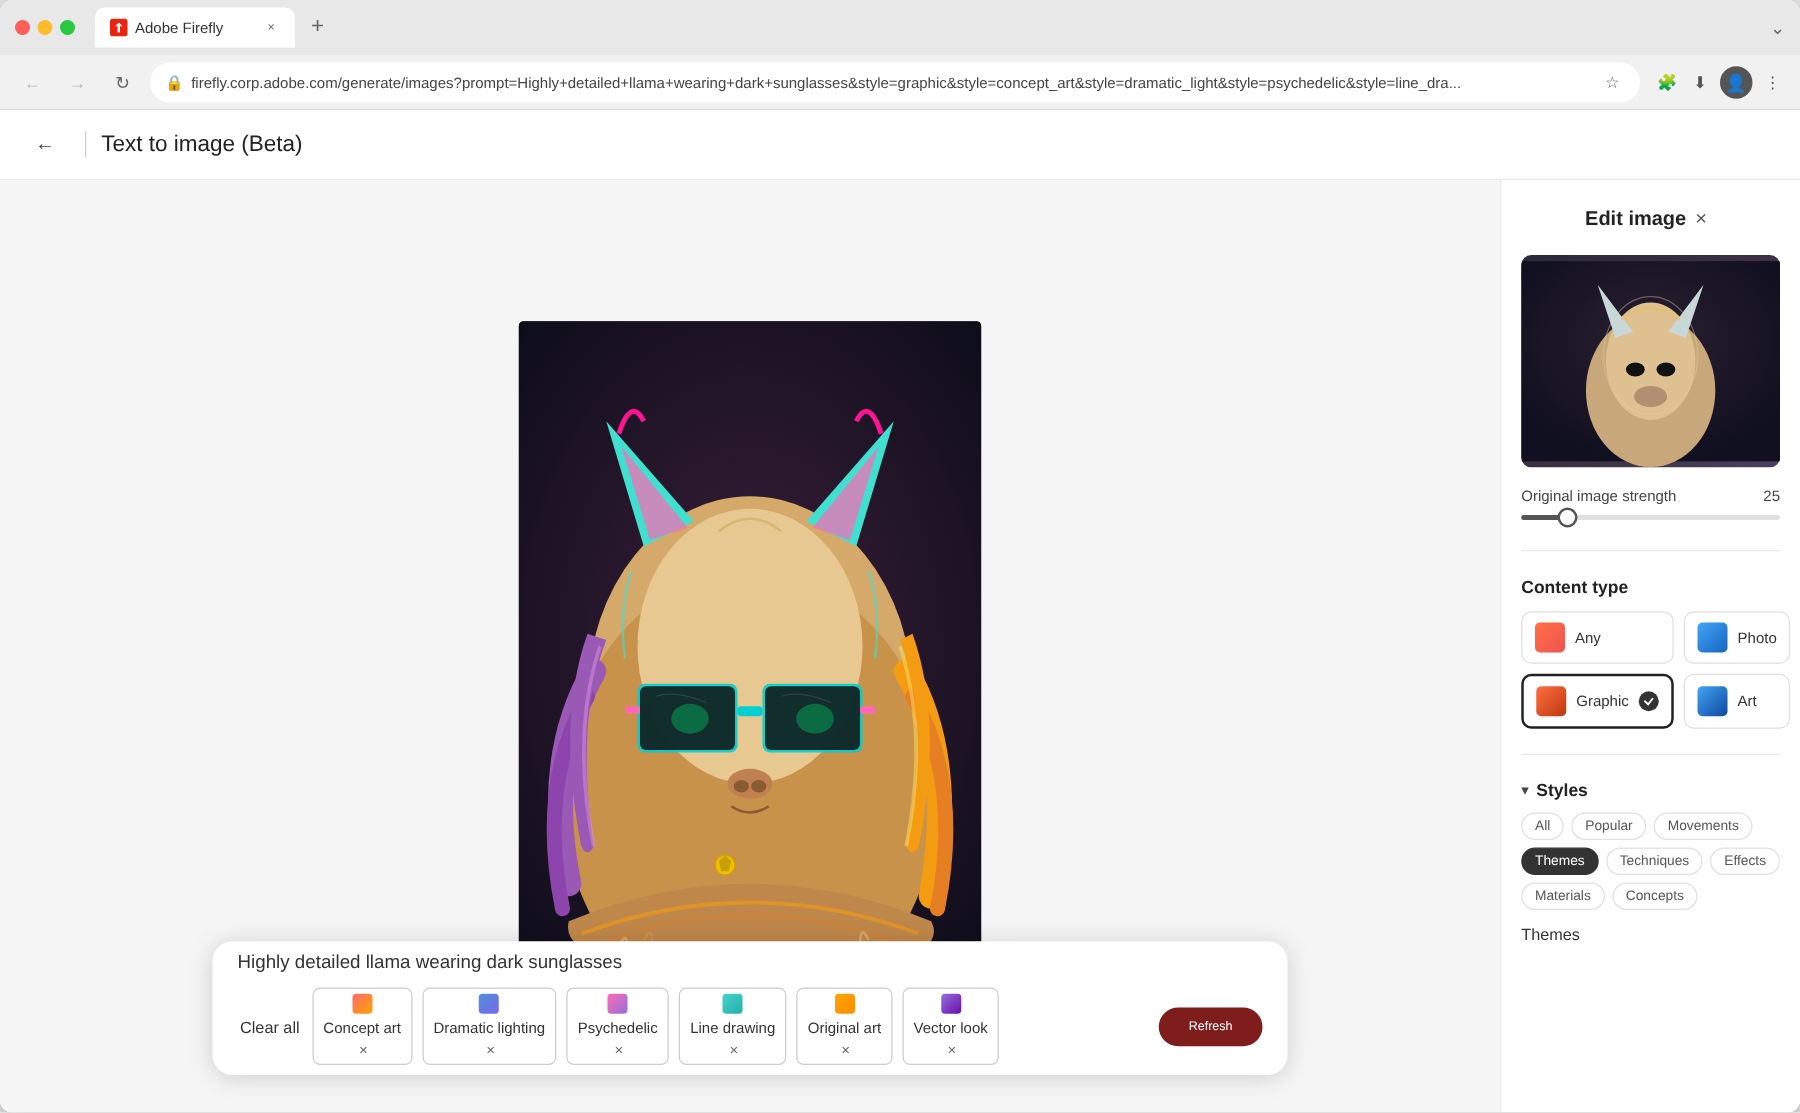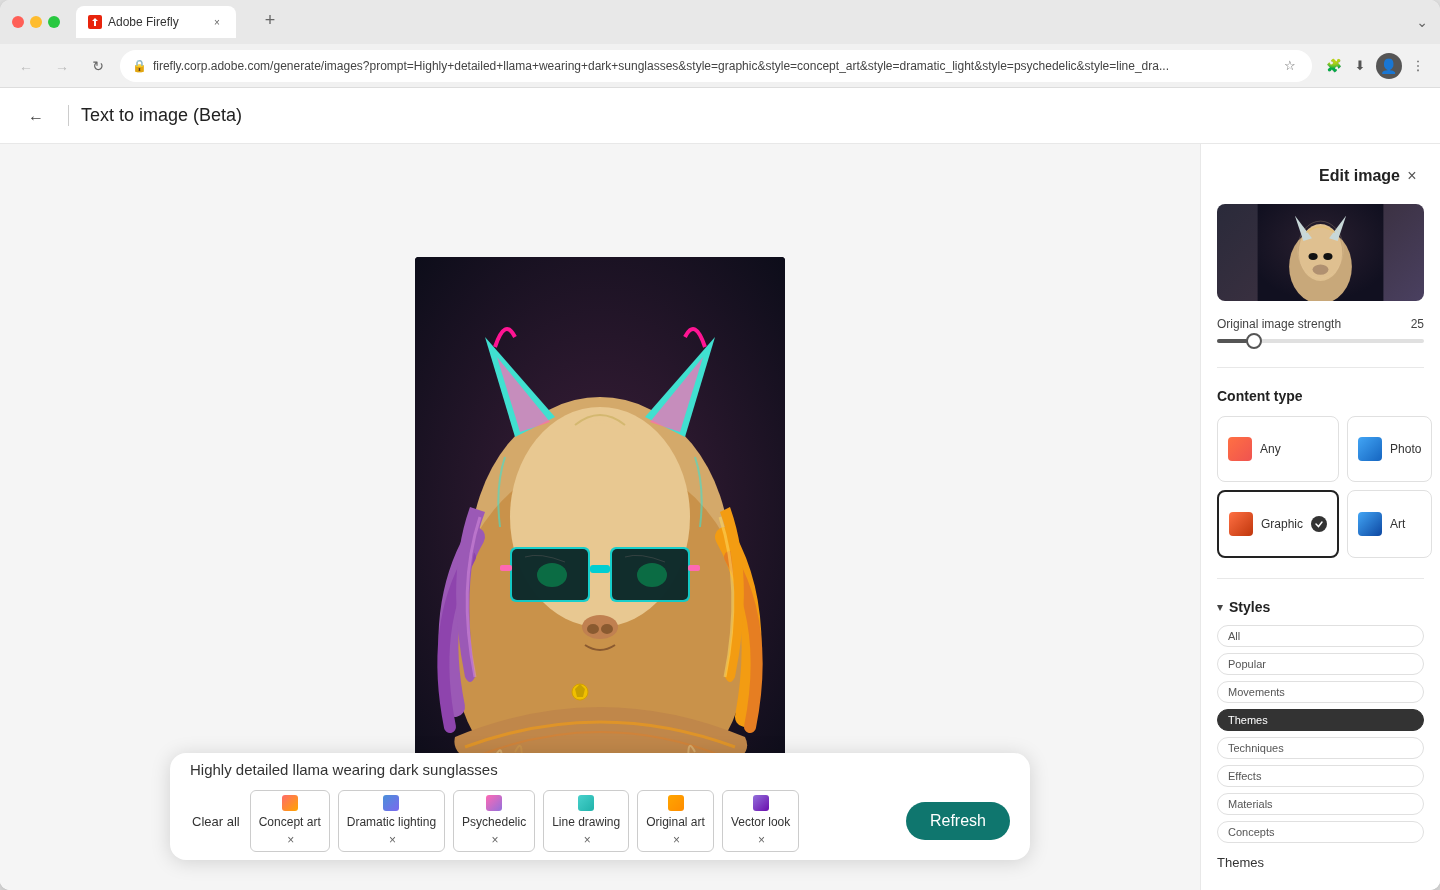--- a/index.html
+++ b/index.html
@@ -8,21 +8,21 @@
     
     .browser-chrome { background: #f1f1f1; border-radius: 10px; overflow: hidden; width: 1440px; height: 890px; display: flex; flex-direction: column; box-shadow: 0 4px 20px rgba(0,0,0,0.3); }
 
     .title-bar { background: #e8e8e8; height: 44px; display: flex; align-items: center; padding: 0 12px; gap: 8px; }
     .traffic-lights { display: flex; gap: 6px; align-items: center; }
     .traffic-light { width: 12px; height: 12px; border-radius: 50%; }
     .tl-red { background: #ff5f57; }
     .tl-yellow { background: #febc2e; }
     .tl-green { background: #28c840; }
 
-    .tab-bar { display: flex; margin-left: 8px; flex: 1; gap: 20px; }
+    .tab-bar { display: flex; margin-left: 8px; flex: 1; gap: 4px; }
     .tab { background: #fff; height: 32px; border-radius: 8px 8px 0 0; display: flex; align-items: center; padding: 0 12px; gap: 6px; font-size: 12px; color: #333; min-width: 160px; }
     .tab-favicon { width: 14px; height: 14px; background: #e8240c; border-radius: 2px; display: flex; align-items: center; justify-content: center; }
     .tab-favicon svg { width: 10px; height: 10px; }
     .tab-close { width: 14px; height: 14px; border-radius: 50%; display: flex; align-items: center; justify-content: center; font-size: 10px; color: #666; cursor: pointer; margin-left: auto; }
     .new-tab-btn { width: 28px; height: 28px; border-radius: 50%; display: flex; align-items: center; justify-content: center; font-size: 18px; color: #666; cursor: pointer; }
     .tab-right { margin-left: auto; display: flex; align-items: center; gap: 8px; }
     .tab-menu-btn { color: #666; font-size: 14px; cursor: pointer; }
 
     .address-bar { background: #f1f1f1; height: 44px; display: flex; align-items: center; padding: 0 12px; gap: 8px; border-bottom: 1px solid #ddd; }
     .nav-btn { width: 28px; height: 28px; border-radius: 50%; display: flex; align-items: center; justify-content: center; color: #666; font-size: 14px; cursor: pointer; }
@@ -52,54 +52,54 @@
     .generated-image { width: 370px; height: 520px; background: linear-gradient(135deg, #1a1a2e 0%, #16213e 30%, #4a2040 60%, #2d1b1b 100%); border-radius: 4px; position: relative; overflow: hidden; display: flex; align-items: center; justify-content: center; }
 
     
     .prompt-bar { position: absolute; bottom: 30px; left: 50%; transform: translateX(-50%); background: #fff; border-radius: 16px; padding: 8px 20px; width: 860px; box-shadow: 0 2px 20px rgba(0,0,0,0.15); }
     .prompt-text { font-size: 15px; color: #333; margin-bottom: 12px; }
     .prompt-tags { display: flex; align-items: center; gap: 8px; flex-wrap: wrap; }
     .clear-btn { font-size: 13px; color: #333; background: none; border: none; cursor: pointer; padding: 4px 2px; white-space: nowrap; }
     .tag { display: flex; align-items: center; gap: 4px; border: 1px solid #ccc; border-radius: 6px; padding: 4px 8px; font-size: 12px; color: #333; cursor: pointer; flex-direction: column; }
     .tag-icon { width: 16px; height: 16px; border-radius: 3px; display: flex; align-items: center; justify-content: center; overflow: hidden; }
     .tag-remove { font-size: 12px; color: #666; margin-left: 2px; cursor: pointer; }
-    .refresh-btn { margin-left: auto; background: #0f766e; color: #fff; border: none; border-radius: 20px; padding: 10px 24px; font-size: 16px; font-weight: 500; cursor: pointer; white-space: nowrap; }
+    .refresh-btn { margin-left: auto; background: #7f1d1d; color: #fff; border: none; border-radius: 20px; padding: 10px 24px; font-size: 10px; font-weight: 500; cursor: pointer; white-space: nowrap; }
 
     
     .edit-panel { width: 240px; background: #fff; border-left: 1px solid #e8e8e8; padding: 20px 16px; overflow-y: auto; display: flex; flex-direction: column; gap: 16px; }
-    .edit-panel-header { display: flex; align-items: center; justify-content: flex-end; }
+    .edit-panel-header { display: flex; align-items: center; justify-content: center; }
     .edit-panel-title { font-size: 16px; font-weight: 600; color: #222; }
     .close-btn { width: 24px; height: 24px; border-radius: 50%; display: flex; align-items: center; justify-content: center; font-size: 16px; color: #555; cursor: pointer; }
 
     .panel-image { width: 100%; height: 170px; border-radius: 8px; overflow: hidden; background: #2a2a3a; }
     .panel-image-inner { width: 100%; height: 100%; background: linear-gradient(135deg, #2a2a3a 0%, #3a3040 50%, #4a4060 100%); display: flex; align-items: center; justify-content: center; }
 
     .slider-section { }
     .slider-label-row { display: flex; justify-content: space-between; align-items: center; margin-bottom: 8px; }
     .slider-label { font-size: 12px; color: #444; }
     .slider-value { font-size: 12px; color: #444; }
     .slider-track { position: relative; height: 4px; background: #e0e0e0; border-radius: 2px; margin-bottom: 4px; }
     .slider-fill { height: 100%; background: #555; border-radius: 2px; width: 15%; }
     .slider-thumb { position: absolute; width: 16px; height: 16px; background: #fff; border: 2px solid #555; border-radius: 50%; top: 50%; transform: translateY(-50%); left: 14%; cursor: pointer; }
     .divider { border: none; border-top: 1px solid #e8e8e8; margin: 4px 0; }
 
     .section-title { font-size: 14px; font-weight: 600; color: #222; margin-bottom: 12px; }
 
     .content-type-grid { display: grid; grid-template-columns: 1fr 1fr; gap: 8px; }
-    .ct-option { border: 1px solid #e0e0e0; border-radius: 8px; padding: 20px 10px; display: flex; align-items: center; gap: 8px; cursor: pointer; text-align: right; }
+    .ct-option { border: 1px solid #e0e0e0; border-radius: 8px; padding: 8px 10px; display: flex; align-items: center; gap: 8px; cursor: pointer; text-align: right; }
     .ct-option.selected { border: 2px solid #222; }
     .ct-icon { width: 24px; height: 24px; border-radius: 4px; display: flex; align-items: center; justify-content: center; font-size: 14px; overflow: hidden; }
     .ct-label { font-size: 12px; color: #333; }
     .ct-check { margin-left: auto; width: 16px; height: 16px; background: #333; border-radius: 50%; display: flex; align-items: center; justify-content: center; }
     .ct-check svg { width: 10px; height: 10px; fill: #fff; }
 
     .styles-section { }
     .styles-header { display: flex; align-items: center; gap: 6px; margin-bottom: 10px; cursor: pointer; }
     .chevron-icon { font-size: 12px; color: #444; }
-    .styles-tabs { display: flex; flex-wrap: wrap; gap: 6px; flex-direction: column; }
+    .styles-tabs { display: flex; flex-wrap: wrap; gap: 6px; }
     .style-tab { font-size: 11px; padding: 4px 10px; border-radius: 12px; border: 1px solid #e0e0e0; cursor: pointer; color: #555; }
     .style-tab.active { background: #333; color: #fff; border-color: #333; }
 
     .themes-label { font-size: 13px; color: #333; font-weight: 500; margin-top: 8px; }
 
     
     .icon-concept { background: linear-gradient(135deg, #ff6b6b, #ffa500); }
     .icon-dramatic { background: linear-gradient(135deg, #4a90d9, #7b68ee); }
     .icon-psychedelic { background: linear-gradient(135deg, #ff69b4, #9370db); }
     .icon-linedrawing { background: linear-gradient(135deg, #48d1cc, #20b2aa); }

